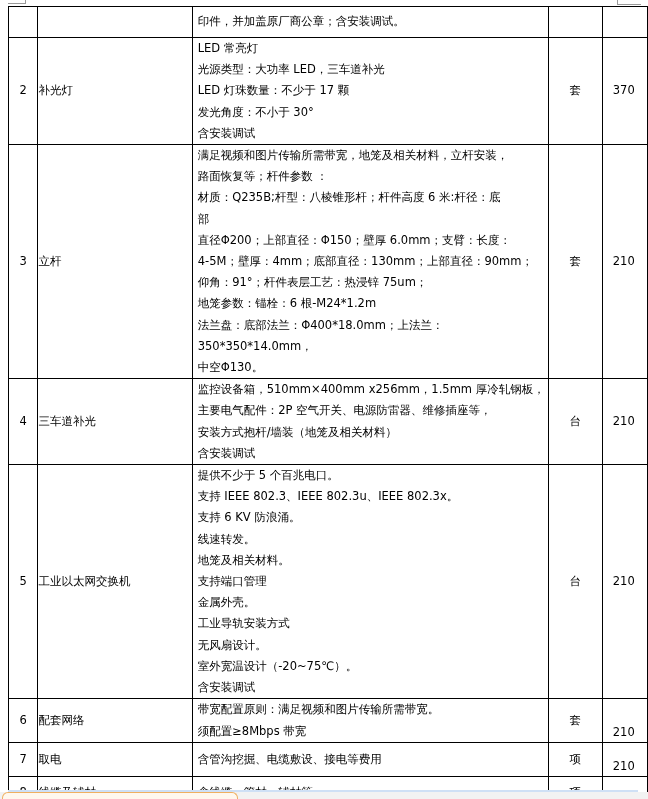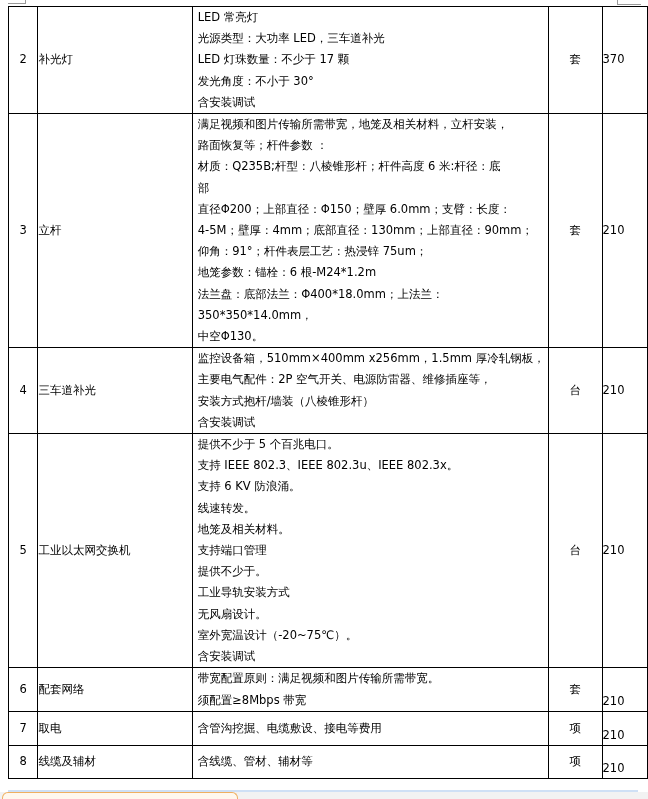--- a/index.html
+++ b/index.html
@@ -8,37 +8,46 @@
     .corner-tl { position:absolute; left:8px; top:0; width:18px; height:4px;
                  border-right:1px solid #9a9a9a; border-bottom:1px solid #9a9a9a; box-sizing:border-box; }
     .corner-tr { position:absolute; left:617px; top:0; width:24px; height:5px;
                  border-left:1px solid #9a9a9a; border-bottom:1px solid #9a9a9a; box-sizing:border-box; }
     table.spec { position:absolute; left:8px; top:6px; border-collapse:collapse; table-layout:fixed; }
     table.spec td { border:1.5px solid #000; padding:0; vertical-align:middle; font-size:11.5px; line-height:21.2px; }
     td.c-no { width:31px; text-align:center; font-size:10px; }
     td.c-name { width:171px; font-size:12px; }
     td.c-desc { width:321px; text-align:left; padding-left:5px !important; padding-right:3px !important; }
     td.c-unit { width:58px; text-align:center; font-size:12px; }
-    td.c-qty { width:45px; text-align:left; padding-right:2px !important; font-size:10.5px; }
+    td.c-qty { width:45px; text-align:center; padding-right:2px !important; font-size:10.5px; }
     td.c-qty.bottom { vertical-align:bottom; line-height:18px; padding-bottom:1px !important; }
     .line { display:block; white-space:nowrap; }
     .bottom-bar { position:absolute; left:0; top:792px; width:648px; height:7px; background:#f2f2f2; }
     .bottom-tab { position:absolute; left:2px; top:792px; width:236px; height:10px;
                   border:1px solid #f0b060; border-bottom:none; border-radius:6px 6px 0 0; background:#fff8ee; box-sizing:border-box; }
     .blue-strip { position:absolute; left:8px; top:790px; width:630px; height:3px; background:#cfe0f5; }
   </style>
 </head>
 <body>
 
 <div class="corner-tl"></div>
 <div class="corner-tr"></div>
 
 <table class="spec">
   <tbody>
 
+    <tr style="height:31px">
+      <td class="c-no"></td>
+      <td class="c-name"></td>
+      <td class="c-desc">
+        <span class="line">印件，并加盖原厂商公章；含安装调试。</span>
+      </td>
+      <td class="c-unit"></td>
+      <td class="c-qty"></td>
+    </tr>
 
     <tr style="height:105px">
       <td class="c-no">2</td>
       <td class="c-name">补光灯</td>
       <td class="c-desc">
         <span class="line">LED 常亮灯</span>
         <span class="line">光源类型：大功率 LED，三车道补光</span>
         <span class="line">LED 灯珠数量：不少于 17 颗</span>
         <span class="line">发光角度：不小于 30°</span>
         <span class="line">含安装调试</span>
@@ -66,38 +75,38 @@
       <td class="c-unit">套</td>
       <td class="c-qty">210</td>
     </tr>
 
     <tr style="height:84px">
       <td class="c-no">4</td>
       <td class="c-name">三车道补光</td>
       <td class="c-desc">
         <span class="line">监控设备箱，510mm×400mm x256mm，1.5mm 厚冷轧钢板，</span>
         <span class="line">主要电气配件：2P 空气开关、电源防雷器、维修插座等，</span>
-        <span class="line">安装方式抱杆/墙装（八棱锥形杆）</span>
+        <span class="line">安装方式抱杆/墙装（地笼及相关材料）</span>
         <span class="line">含安装调试</span>
       </td>
       <td class="c-unit">台</td>
       <td class="c-qty">210</td>
     </tr>
 
     <tr style="height:231px">
       <td class="c-no">5</td>
       <td class="c-name">工业以太网交换机</td>
       <td class="c-desc">
         <span class="line">提供不少于 5 个百兆电口。</span>
         <span class="line">支持 IEEE 802.3、IEEE 802.3u、IEEE 802.3x。</span>
         <span class="line">支持 6 KV 防浪涌。</span>
         <span class="line">线速转发。</span>
         <span class="line">地笼及相关材料。</span>
         <span class="line">支持端口管理</span>
-        <span class="line">提供不少于。</span>
+        <span class="line">金属外壳。</span>
         <span class="line">工业导轨安装方式</span>
         <span class="line">无风扇设计。</span>
         <span class="line">室外宽温设计（-20~75℃）。</span>
         <span class="line">含安装调试</span>
       </td>
       <td class="c-unit">台</td>
       <td class="c-qty">210</td>
     </tr>
 
     <tr style="height:43px">

